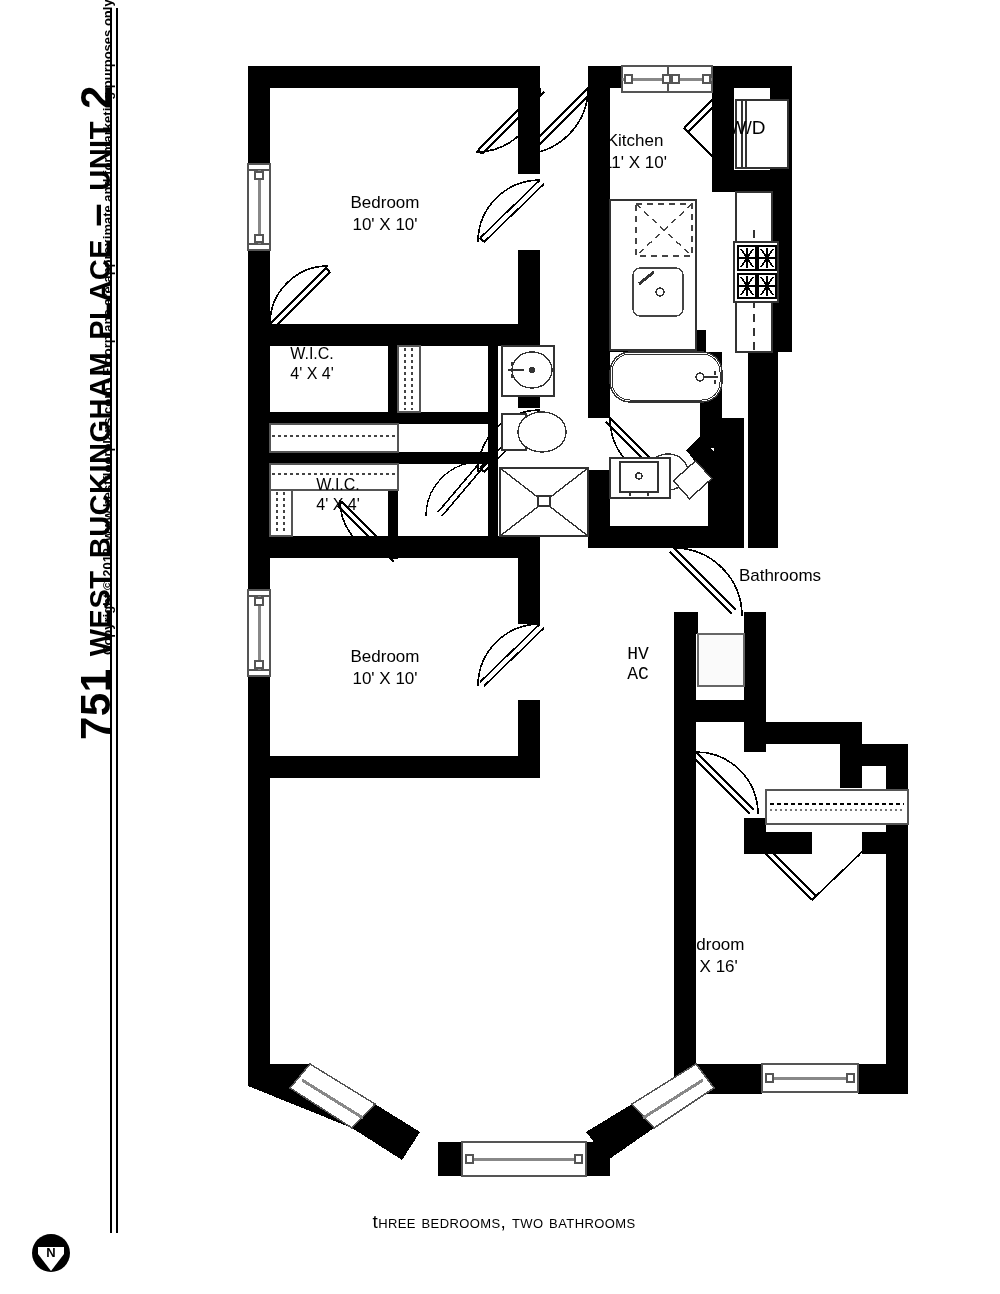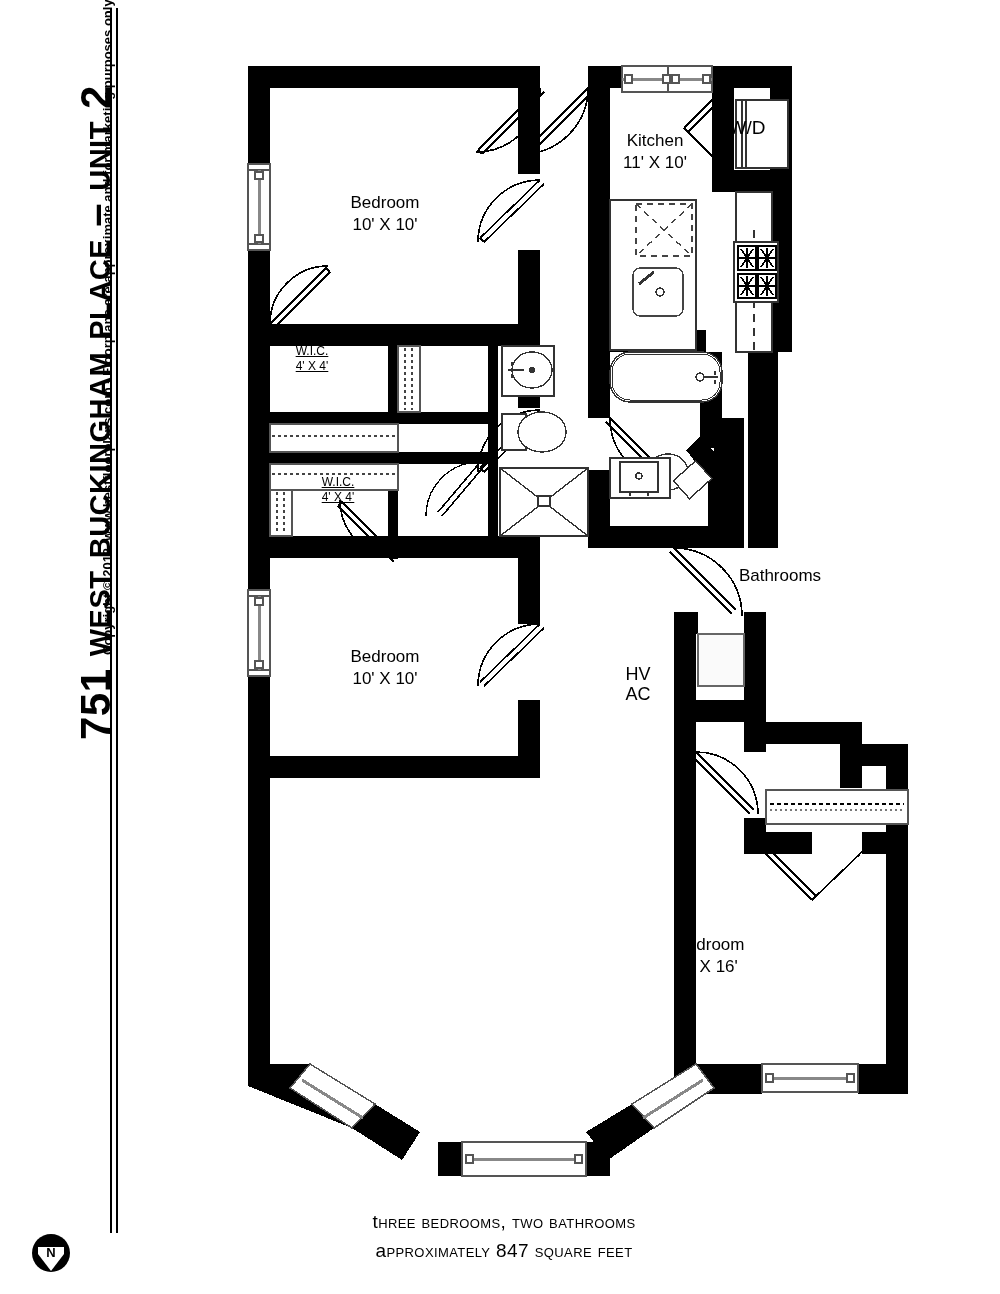--- a/index.html
+++ b/index.html
@@ -24,21 +24,21 @@
 
   
   #compass{position:absolute;left:26px;top:1228px;width:50px;height:50px;}
 
   
   #plan{position:absolute;left:120px;top:0;width:880px;height:1200px;}
 
   
   .lbl{position:absolute;text-align:center;font-size:17px;line-height:1.28;color:#000;
        font-family:"Liberation Sans",sans-serif;}
-  .lbl.sm{font-size:12px;text-decoration:underline;}
+  .lbl.sm{font-size:16px;}
   .lbl.wd{font-size:19px;}
   .lbl.hvac{font-size:18px;line-height:1.12;}
 
   
   #caption{position:absolute;left:0;top:1208px;width:1000px;text-align:center;}
   #caption div{font-size:19px;letter-spacing:0.4px;line-height:1.5;
       font-variant:small-caps;text-transform:lowercase;padding-left:8px;}
   #caption div::first-letter{font-variant:normal;}
 </style>
 </head>
@@ -425,21 +425,21 @@
       </g>
     </g>
   </svg>
   </div>
 
   <div class="lbl" style="left:300px;top:192px;width:170px;">
     <div>Bedroom</div>
     <div>10' X 10'</div>
   </div>
 
-  <div class="lbl" style="left:580px;top:130px;width:150px;">
+  <div class="lbl" style="left:560px;top:130px;width:150px;">
     <div>Kitchen</div>
     <div>11' X 10'</div>
   </div>
 
   <div class="lbl wd" style="left:712px;top:116px;width:70px;">
     <div>W/D</div>
   </div>
 
   <div class="lbl sm" style="left:262px;top:344px;width:100px;">
     <div>W.I.C.</div>
@@ -453,29 +453,28 @@
 
   <div class="lbl" style="left:300px;top:646px;width:170px;">
     <div>Bedroom</div>
     <div>10' X 10'</div>
   </div>
 
   <div class="lbl" style="left:700px;top:565px;width:160px;">
     <div>Bathrooms</div>
   </div>
 
-  <div class="lbl hvac" style="left:605px;top:664px;width:66px;">
+  <div class="lbl hvac" style="left:605px;top:644px;width:66px;font-family:Liberation Mono, monospace;">
     <div>HV</div>
     <div>AC</div>
   </div>
 
 
   <div class="lbl" style="left:625px;top:934px;width:170px;">
     <div>Bedroom</div>
     <div>9' X 16'</div>
   </div>
 
   <div id="caption">
     <div>Three Bedrooms, Two Bathrooms</div>
-    <div>Approximately 847 Square Feet</div>
   </div>
 
 </div>
 
 </body></html>

